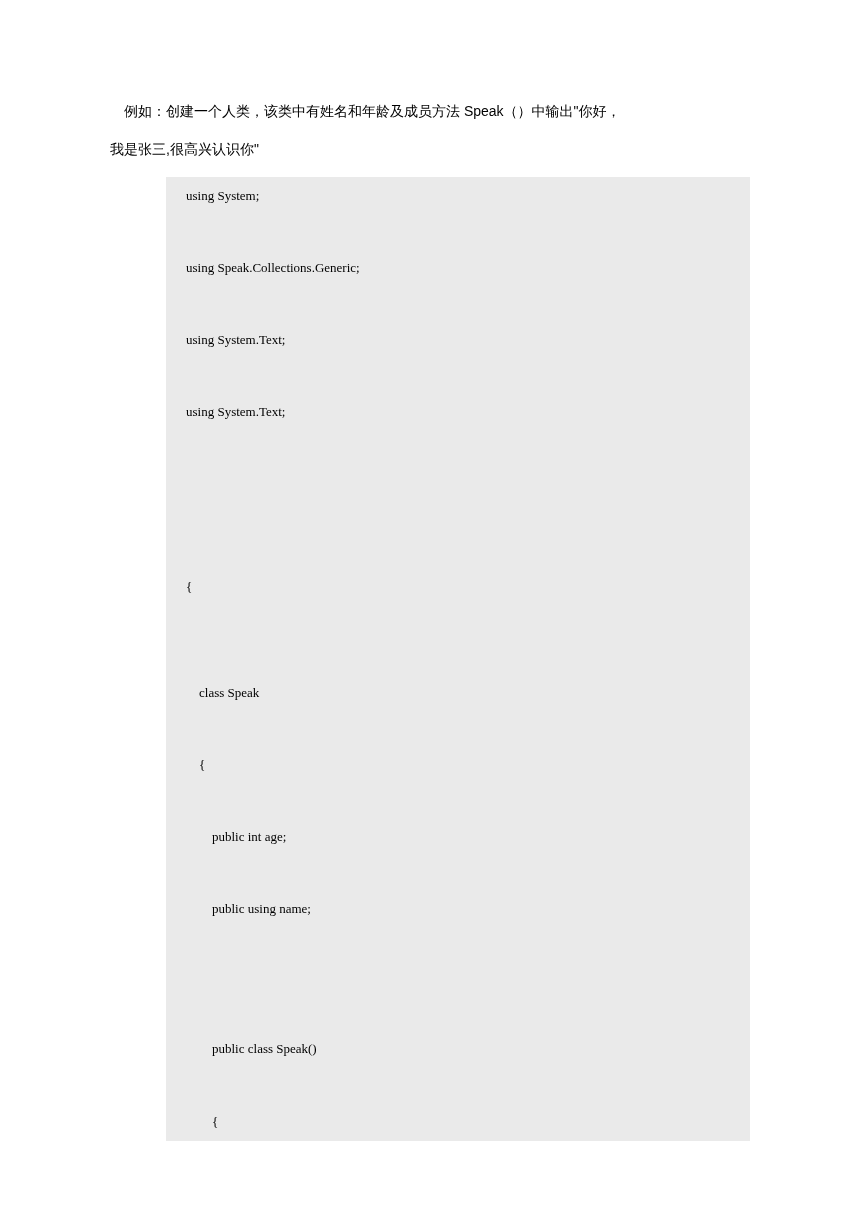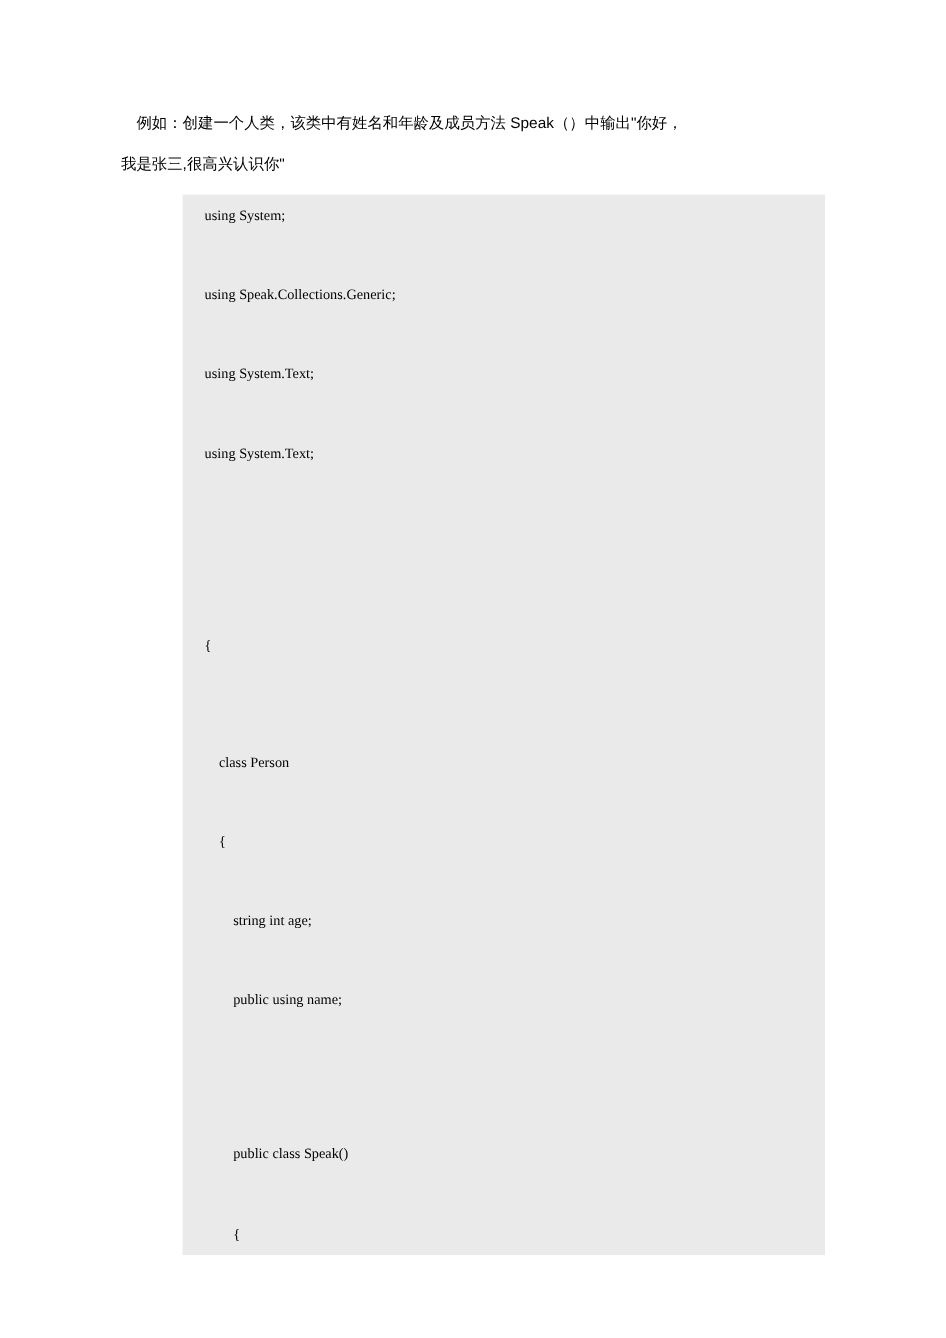--- a/index.html
+++ b/index.html
@@ -57,25 +57,25 @@
       <div class="code-line">using System.Text;</div>
       <div class="code-empty"></div>
       <div class="code-line">using System.Text;</div>
       <div class="code-empty"></div>
       <div class="code-empty"></div>
       <div class="code-empty"></div>
       <div class="code-empty"></div>
       <div class="code-line">{</div>
       <div class="code-empty"></div>
       <div class="code-empty"></div>
-      <div class="code-line">    class Person</div>
+      <div class="code-line">    class Speak</div>
       <div class="code-empty"></div>
       <div class="code-line">    {</div>
       <div class="code-empty"></div>
-      <div class="code-line">        string int age;</div>
+      <div class="code-line">        public int age;</div>
       <div class="code-empty"></div>
       <div class="code-line">        public using name;</div>
       <div class="code-empty"></div>
       <div class="code-empty"></div>
       <div class="code-empty"></div>
       <div class="code-line">        public class Speak()</div>
       <div class="code-empty"></div>
       <div class="code-line">        {</div>
     </div>
 

